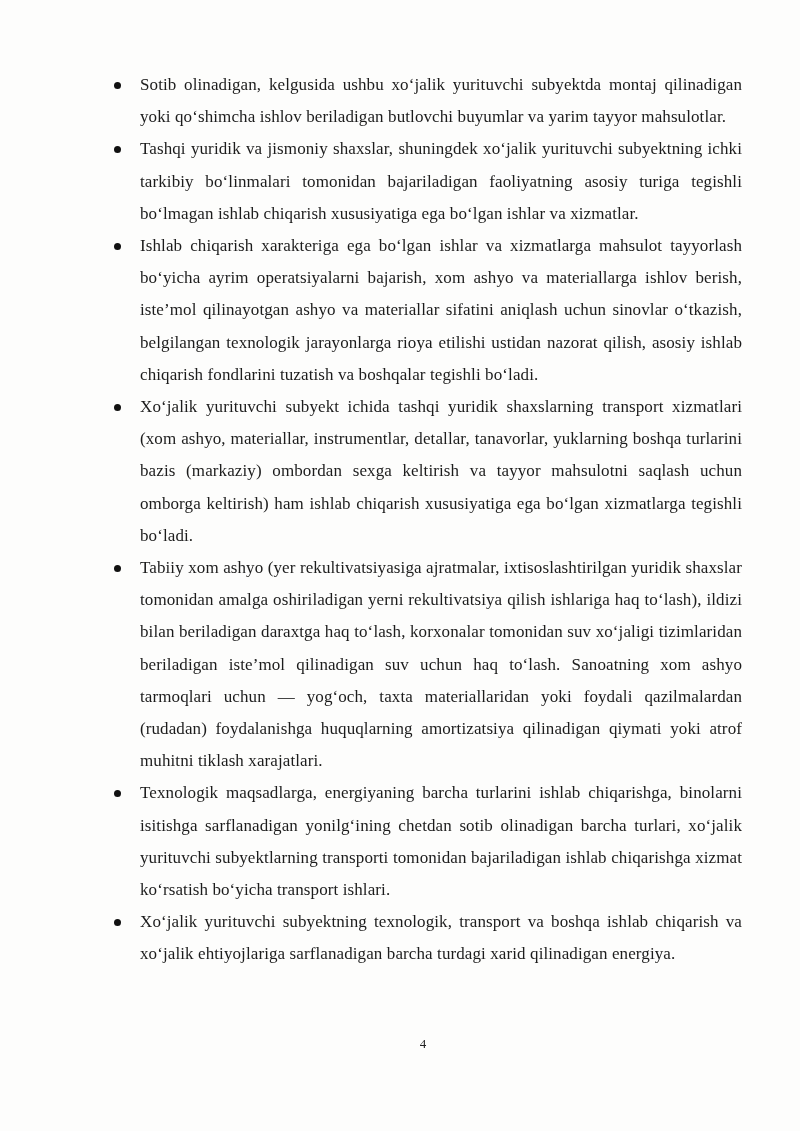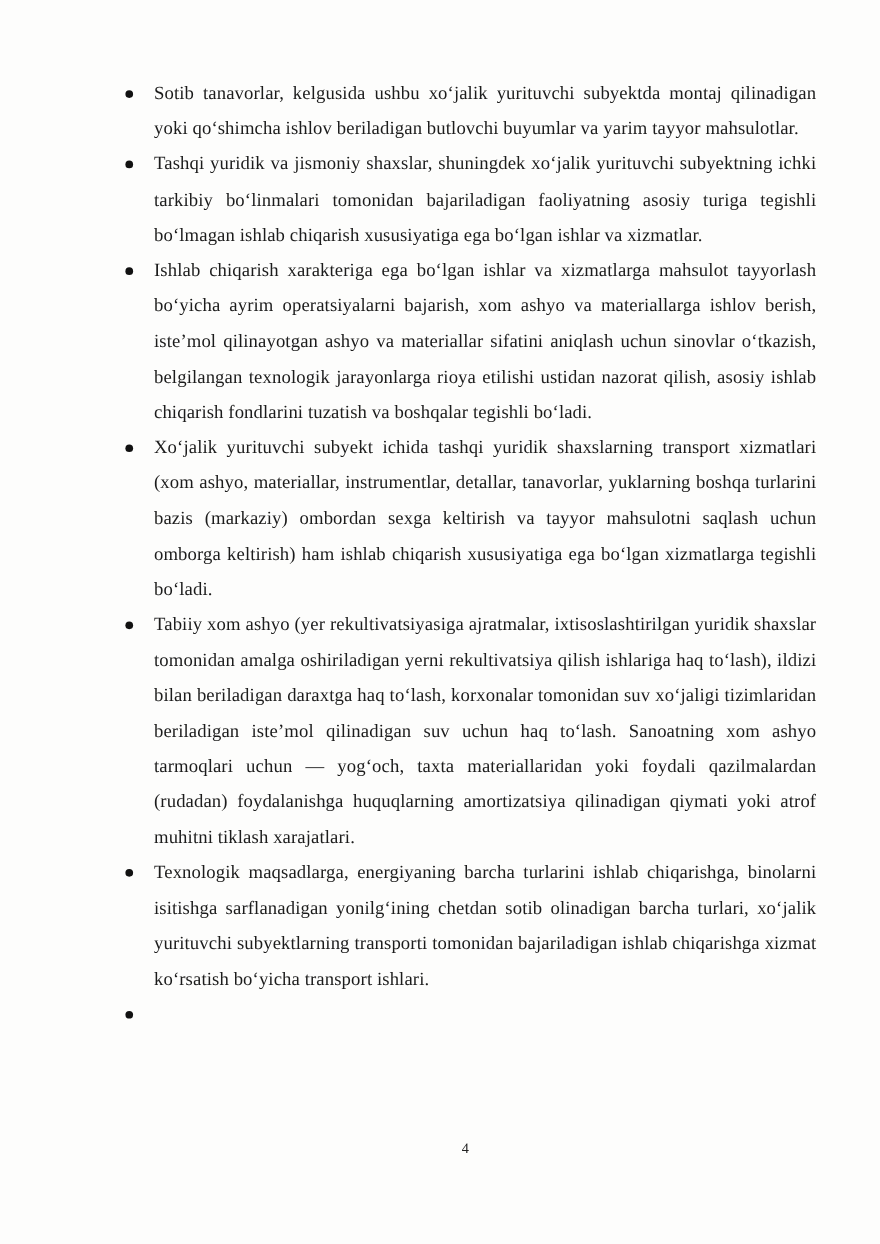--- a/index.html
+++ b/index.html
@@ -53,21 +53,21 @@
     color: #222222;
   }
 </style>
 </head>
 <body>
 
 <div class="page">
   <ul class="bullet-list">
     <li class="bullet-item">
       <span class="bullet-dot"></span>
-      <span>Sotib tanavorlar, kelgusida ushbu xoʻjalik yurituvchi subyektda montaj qilinadigan yoki qoʻshimcha ishlov beriladigan butlovchi buyumlar va yarim tayyor mahsulotlar.</span>
+      <span>Sotib olinadigan, kelgusida ushbu xoʻjalik yurituvchi subyektda montaj qilinadigan yoki qoʻshimcha ishlov beriladigan butlovchi buyumlar va yarim tayyor mahsulotlar.</span>
     </li>
     <li class="bullet-item">
       <span class="bullet-dot"></span>
       <span>Tashqi yuridik va jismoniy shaxslar, shuningdek xoʻjalik yurituvchi subyektning ichki tarkibiy boʻlinmalari tomonidan bajariladigan faoliyatning asosiy turiga tegishli boʻlmagan ishlab chiqarish xususiyatiga ega boʻlgan ishlar va xizmatlar.</span>
     </li>
     <li class="bullet-item">
       <span class="bullet-dot"></span>
       <span>Ishlab chiqarish xarakteriga ega boʻlgan ishlar va xizmatlarga mahsulot tayyorlash boʻyicha ayrim operatsiyalarni bajarish, xom ashyo va materiallarga ishlov berish, iste’mol qilinayotgan ashyo va materiallar sifatini aniqlash uchun sinovlar oʻtkazish, belgilangan texnologik jarayonlarga rioya etilishi ustidan nazorat qilish, asosiy ishlab chiqarish fondlarini tuzatish va boshqalar tegishli boʻladi.</span>
     </li>
     <li class="bullet-item">
@@ -77,16 +77,17 @@
     <li class="bullet-item">
       <span class="bullet-dot"></span>
       <span>Tabiiy xom ashyo (yer rekultivatsiyasiga ajratmalar, ixtisoslashtirilgan yuridik shaxslar tomonidan amalga oshiriladigan yerni rekultivatsiya qilish ishlariga haq toʻlash), ildizi bilan beriladigan daraxtga haq toʻlash, korxonalar tomonidan suv xoʻjaligi tizimlaridan beriladigan iste’mol qilinadigan suv uchun haq toʻlash. Sanoatning xom ashyo tarmoqlari uchun — yogʻoch, taxta materiallaridan yoki foydali qazilmalardan (rudadan) foydalanishga huquqlarning amortizatsiya qilinadigan qiymati yoki atrof muhitni tiklash xarajatlari.</span>
     </li>
     <li class="bullet-item">
       <span class="bullet-dot"></span>
       <span>Texnologik maqsadlarga, energiyaning barcha turlarini ishlab chiqarishga, binolarni isitishga sarflanadigan yonilgʻining chetdan sotib olinadigan barcha turlari, xoʻjalik yurituvchi subyektlarning transporti tomonidan bajariladigan ishlab chiqarishga xizmat koʻrsatish boʻyicha transport ishlari.</span>
     </li>
     <li class="bullet-item">
       <span class="bullet-dot"></span>
+      <span>Xoʻjalik yurituvchi subyektning texnologik, transport va boshqa ishlab chiqarish va xoʻjalik ehtiyojlariga sarflanadigan barcha turdagi xarid qilinadigan energiya.</span>
     </li>
   </ul>
   <div class="page-number">4</div>
 </div>
 
 </body></html>

